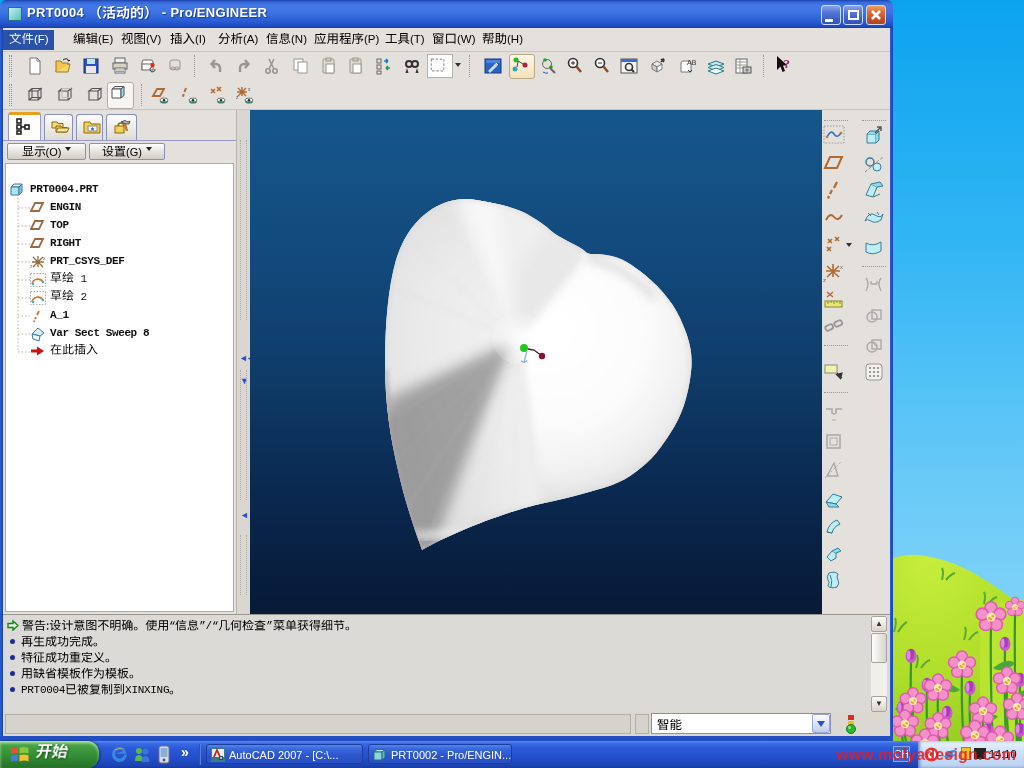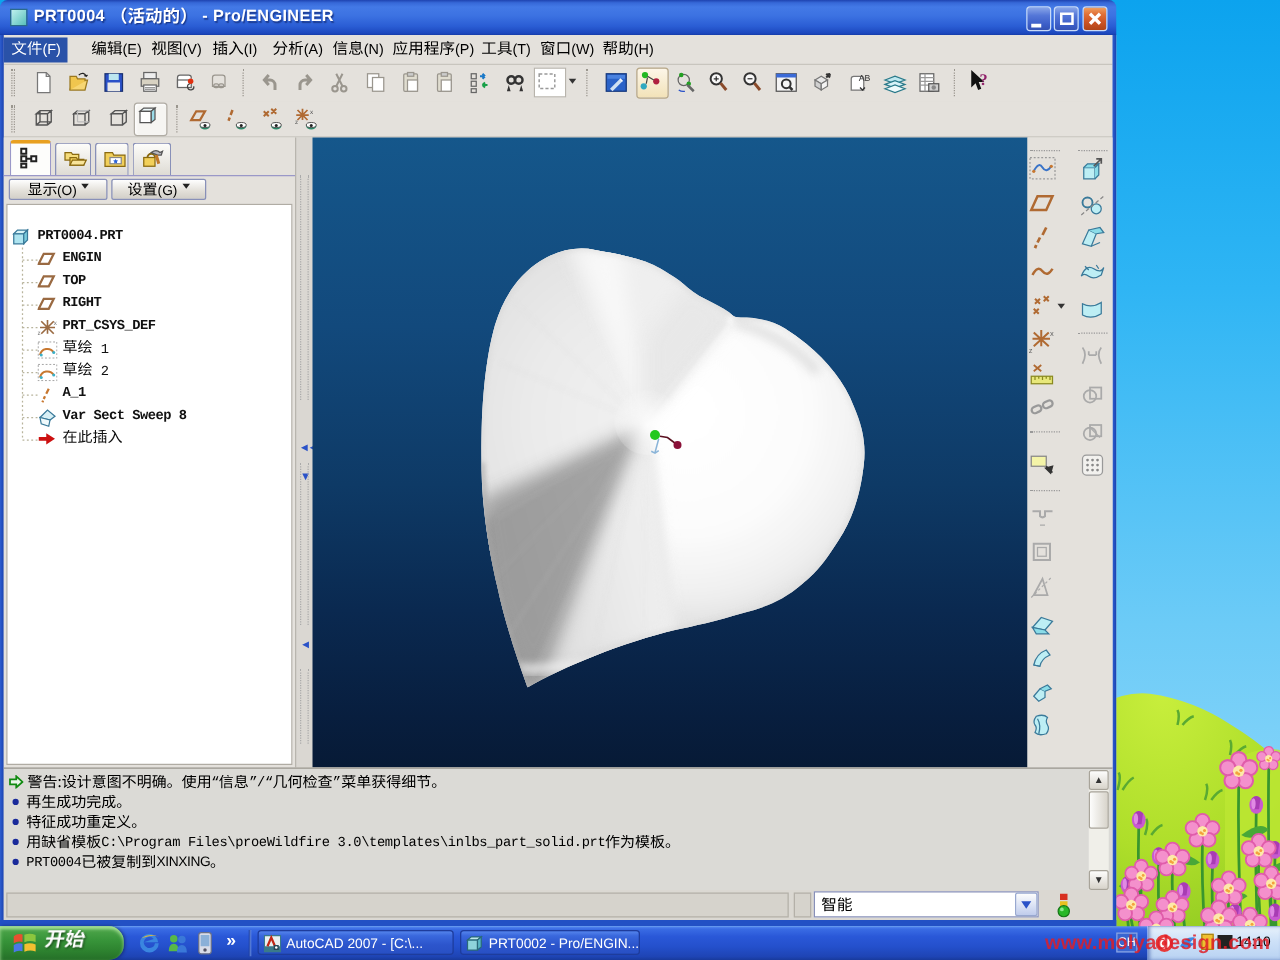--- a/index.html
+++ b/index.html
@@ -928,38 +928,38 @@
           </g>
         </svg></div>
       <div class="ab" style="left:4px;top:51px;height:16px;white-space:nowrap;font-size:12px;color:#000"><span style="display:inline-block;vertical-align:1px;margin:0 6px 0 3px;width:5px;height:5px;border-radius:50%;background:#1a2a9a"></span><svg class="ck" width="60" height="12" style="vertical-align:-2.5px">
           <g transform="translate(0,9.60) scale(0.012000)" fill="#000">
             <use href="#g7528_400" x="0"></use>
             <use href="#g7f3a_400" x="1000"></use>
             <use href="#g7701_400" x="2000"></use>
             <use href="#g6a21_400" x="3000"></use>
             <use href="#g677f_400" x="4000"></use>
           </g>
-        </svg><span style="font-family:'Liberation Mono',monospace;font-size:11px;letter-spacing:-0.3px">C:\Program Files\proeWildfire 3.0\templates\inlbs_part_solid.prt</span><svg class="ck" width="60" height="12" style="vertical-align:-2.5px">
+        </svg><svg class="ck" width="60" height="12" style="vertical-align:-2.5px">
           <g transform="translate(0,9.60) scale(0.012000)" fill="#000">
             <use href="#g4f5c_400" x="0"></use>
             <use href="#g4e3a_400" x="1000"></use>
             <use href="#g6a21_400" x="2000"></use>
             <use href="#g677f_400" x="3000"></use>
             <use href="#g3002_400" x="4000"></use>
           </g>
         </svg></div>
       <div class="ab" style="left:4px;top:67px;height:16px;white-space:nowrap;font-size:12px;color:#000"><span style="display:inline-block;vertical-align:1px;margin:0 6px 0 3px;width:5px;height:5px;border-radius:50%;background:#1a2a9a"></span><span style="font-family:'Liberation Mono',monospace;font-size:11px;letter-spacing:-0.3px">PRT0004</span><svg class="ck" width="60" height="12" style="vertical-align:-2.5px">
           <g transform="translate(0,9.60) scale(0.012000)" fill="#000">
             <use href="#g5df2_400" x="0"></use>
             <use href="#g88ab_400" x="1000"></use>
             <use href="#g590d_400" x="2000"></use>
             <use href="#g5236_400" x="3000"></use>
             <use href="#g5230_400" x="4000"></use>
           </g>
-        </svg><span style="font-family:Liberation Sans, sans-serif;font-size:11px;letter-spacing:-0.3px">XINXING</span><svg class="ck" width="12" height="12" style="vertical-align:-2.5px">
+        </svg><span style="font-family:Liberation Mono, monospace;font-size:11px;letter-spacing:-0.3px">XINXING</span><svg class="ck" width="12" height="12" style="vertical-align:-2.5px">
           <g transform="translate(0,9.60) scale(0.012000)" fill="#000">
             <use href="#g3002_400" x="0"></use>
           </g>
         </svg></div>
       <div class="ab" style="left:868px;top:1px;width:16px;height:96px;background:#f0efe9">
 <div class="ab" style="left:0;top:0;width:16px;height:16px;background:linear-gradient(180deg,#fdfdfc,#d8d4cb);border:1px solid #a8a49a;border-radius:2px;text-align:center;font-size:8px;color:#333;line-height:14px">▲</div>
 <div class="ab" style="left:0;top:17px;width:16px;height:30px;background:linear-gradient(90deg,#fdfdfc,#d8d4cb);border:1px solid #a8a49a;border-radius:2px"></div>
 <div class="ab" style="left:0;top:80px;width:16px;height:16px;background:linear-gradient(180deg,#fdfdfc,#d8d4cb);border:1px solid #a8a49a;border-radius:2px;text-align:center;font-size:8px;color:#333;line-height:14px">▼</div>
 </div>
     </div>

